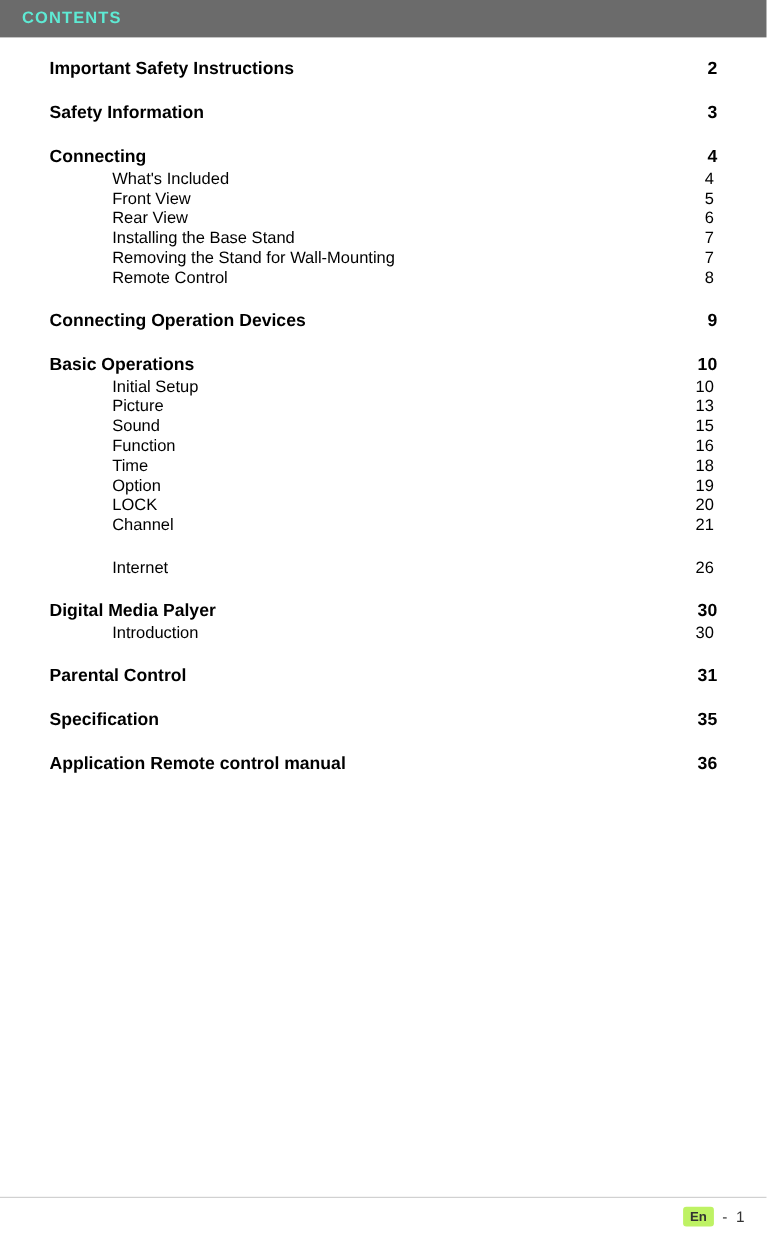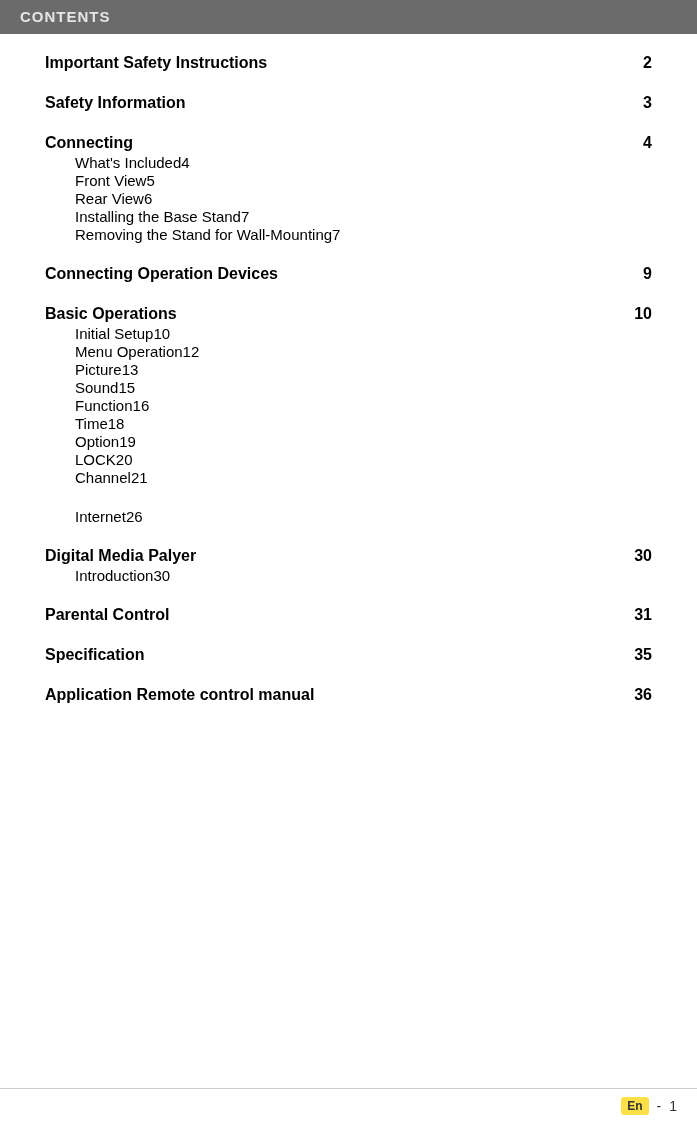--- a/index.html
+++ b/index.html
@@ -16,21 +16,21 @@
       position: relative;
     }
 
     .header-bar {
       background: #6b6b6b;
       padding: 8px 20px;
       margin-bottom: 0;
     }
 
     .header-bar span {
-      color: #e5e5e5;
+      color: #5eead4;
       font-size: 15px;
       font-weight: bold;
       letter-spacing: 1px;
     }
 
     .contents-area {
       padding: 20px 45px 20px 45px;
     }
 
     .toc-section {
@@ -56,23 +56,25 @@
       font-size: 16px;
       color: #000000;
     }
 
     .sub-entries {
       margin-left: 30px;
     }
 
     .sub-entry {
       display: flex;
+      justify-content: space-between;
       align-items: baseline;
       width: calc(100% - 30px);
       margin-bottom: 1px;
+      margin-left: 27px;
     }
 
     .sub-label {
       font-size: 15px;
       color: #000000;
       font-weight: normal;
     }
 
     .sub-page {
       font-size: 15px;
@@ -92,21 +94,21 @@
       border-top: 1px solid #cccccc;
     }
 
     .footer-badge {
       display: flex;
       align-items: center;
       gap: 4px;
     }
 
     .lang-box {
-      background: #fde047;
+      background: #bef264;
       border-radius: 3px;
       padding: 2px 6px;
       font-size: 12px;
       color: #333333;
       font-weight: bold;
     }
 
     .footer-page {
       font-size: 14px;
       color: #333333;
@@ -153,41 +155,41 @@
           <span class="sub-page">6</span>
         </div>
         <div class="sub-entry">
           <span class="sub-label">Installing the Base Stand</span>
           <span class="sub-page">7</span>
         </div>
         <div class="sub-entry">
           <span class="sub-label">Removing the Stand for Wall-Mounting</span>
           <span class="sub-page">7</span>
         </div>
+        <div class="sub-entry">
+          <span class="sub-label">Remote Control</span>
+          <span class="sub-page">8</span>
+        </div>
       </div>
     </div>
     <div class="toc-section">
       <div class="toc-section-title">
         <span class="section-label">Connecting Operation Devices</span>
         <span class="section-page">9</span>
       </div>
     </div>
     <div class="toc-section">
       <div class="toc-section-title">
         <span class="section-label">Basic Operations</span>
         <span class="section-page">10</span>
       </div>
       <div class="sub-entries">
         <div class="sub-entry">
           <span class="sub-label">Initial Setup</span>
           <span class="sub-page">10</span>
-        </div>
-        <div class="sub-entry">
-          <span class="sub-label">Menu Operation</span>
-          <span class="sub-page">12</span>
         </div>
         <div class="sub-entry">
           <span class="sub-label">Picture</span>
           <span class="sub-page">13</span>
         </div>
         <div class="sub-entry">
           <span class="sub-label">Sound</span>
           <span class="sub-page">15</span>
         </div>
         <div class="sub-entry">

